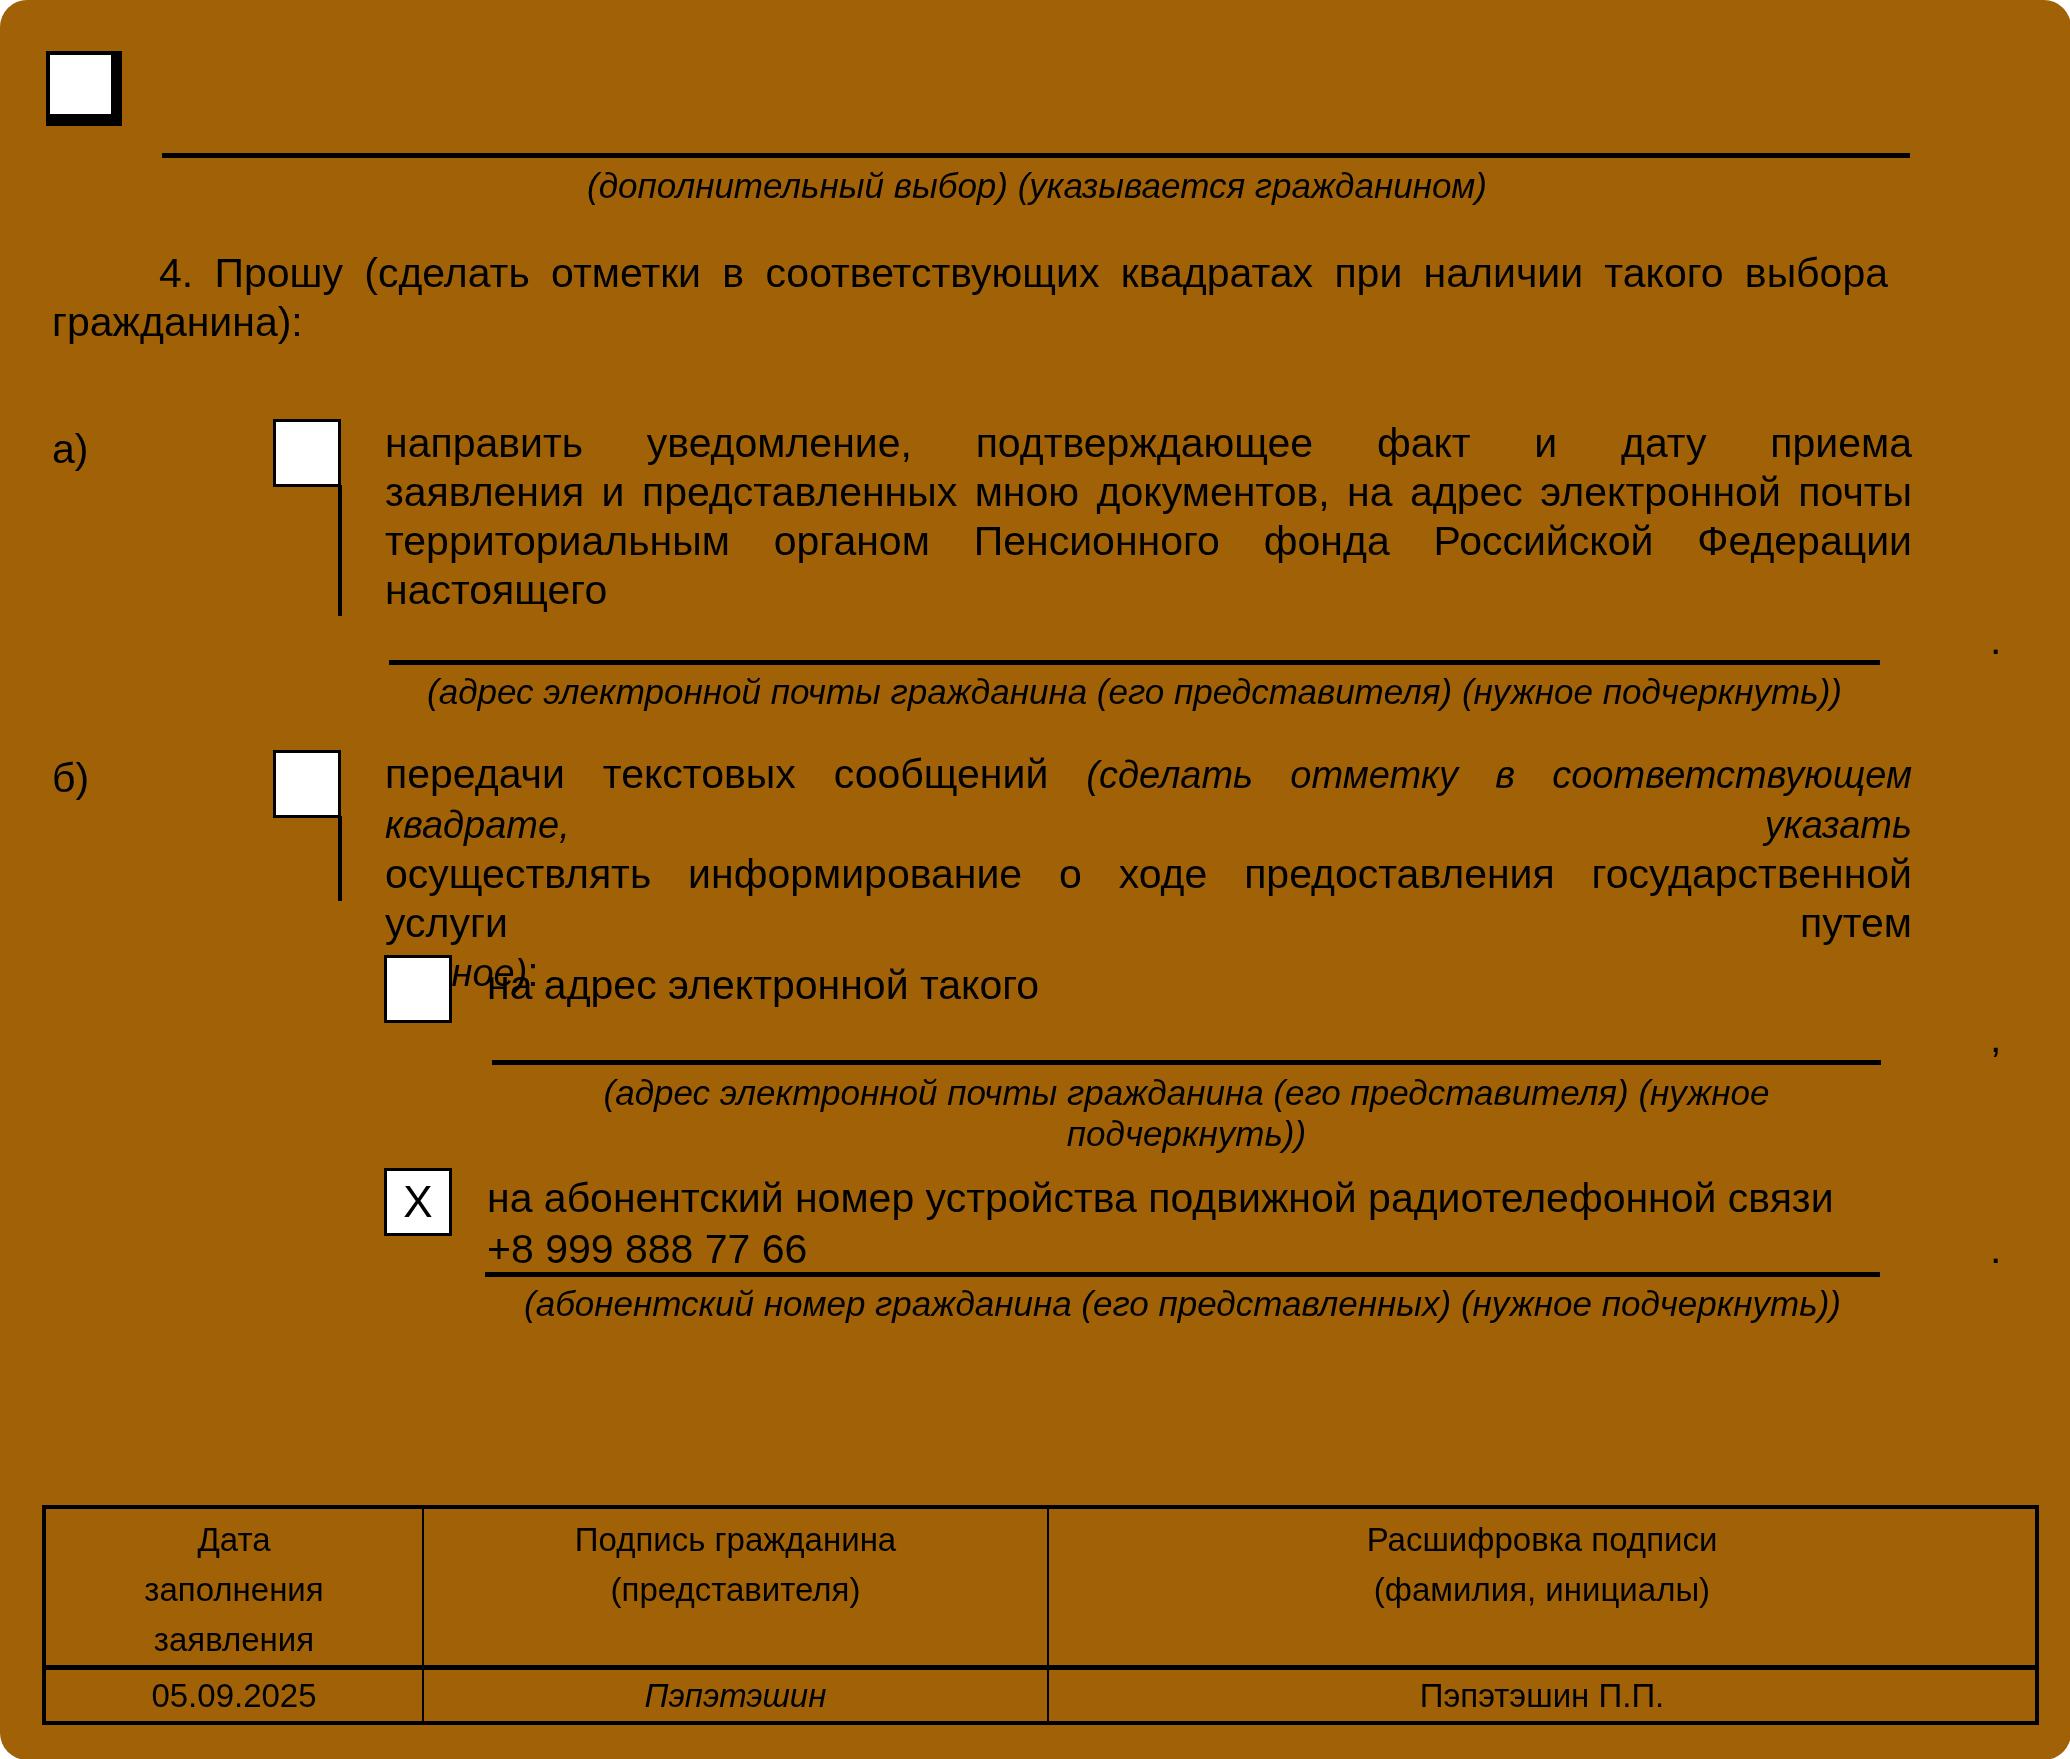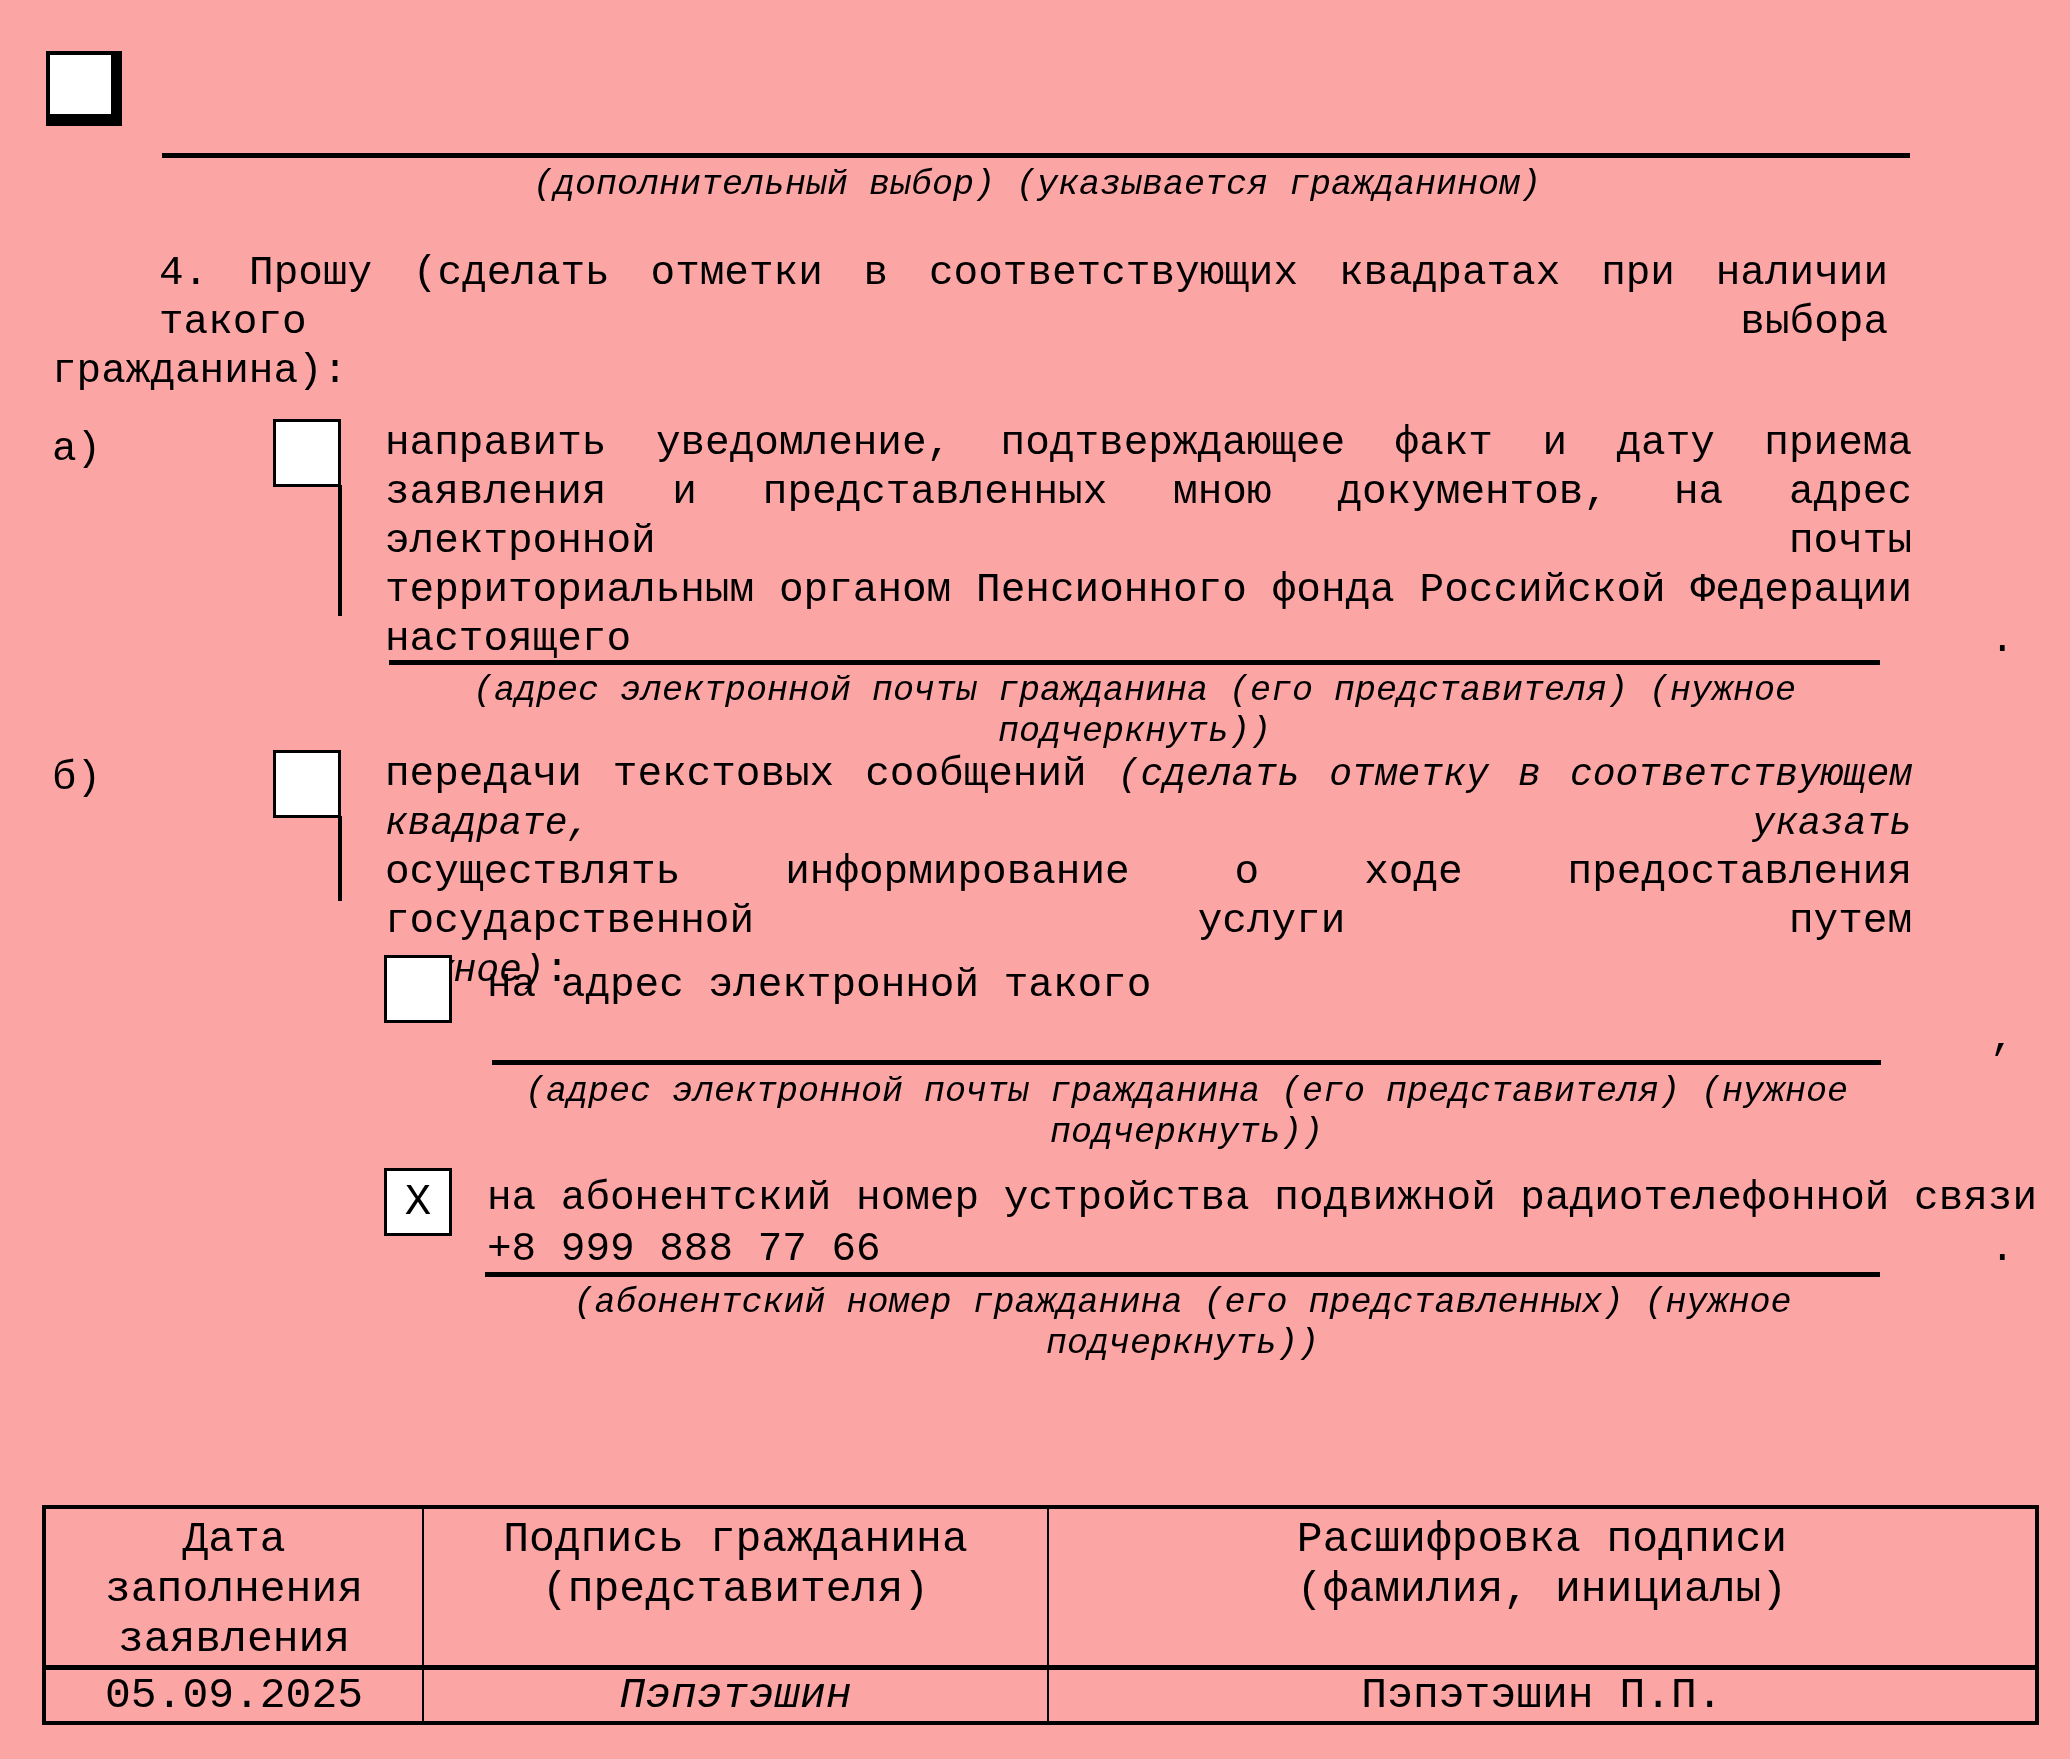--- a/index.html
+++ b/index.html
@@ -1,24 +1,25 @@
 <!DOCTYPE html>
 <html style="font-size:15px"><head>
 <meta charset="utf-8">
 <style>
   html, body { margin: 0; padding: 0; background: #ffffff; }
   .page {
     position: relative;
     width: 2071px;
     height: 1760px;
-    background: #fca5a5;
+    background: #a16207;
     color: #000000;
-    font-family: Liberation Mono, monospace;
+    font-family: Liberation Sans, sans-serif;
     font-size: 41px;
     overflow: hidden;
+    border-radius: 27px;
   }
   .abs { position: absolute; }
   .hline { position: absolute; height: 4.8px; background: #000; }
   .vline { position: absolute; width: 3.8px; background: #000; }
   .chk {
     position: absolute;
     box-sizing: border-box;
     width: 68px; height: 68px;
     border: 3.8px solid #000;
     background: #fff;
@@ -74,21 +75,21 @@
   #sig-table {
     position: absolute;
     left: 42px; top: 1505px; width: 1997px;
     border-collapse: collapse;
     table-layout: fixed;
     border: 4.8px solid #000;
   }
   #sig-table th, #sig-table td {
     border: 2.9px solid #000;
     text-align: center;
-    font-size: 43px;
+    font-size: 33px;
     font-weight: normal;
     padding: 0;
   }
   #sig-table th {
     border-bottom: 5.7px solid #000;
     height: 145px;
     vertical-align: top;
     padding-top: 5.7px;
     line-height: 50px;
   }

